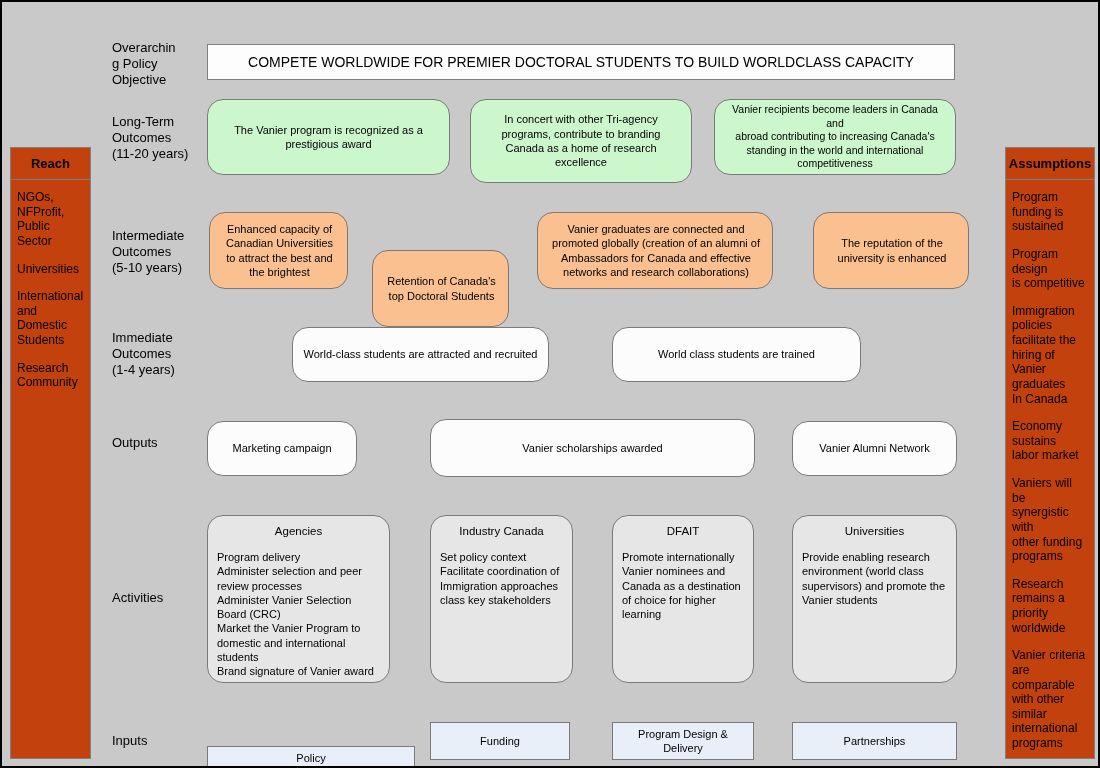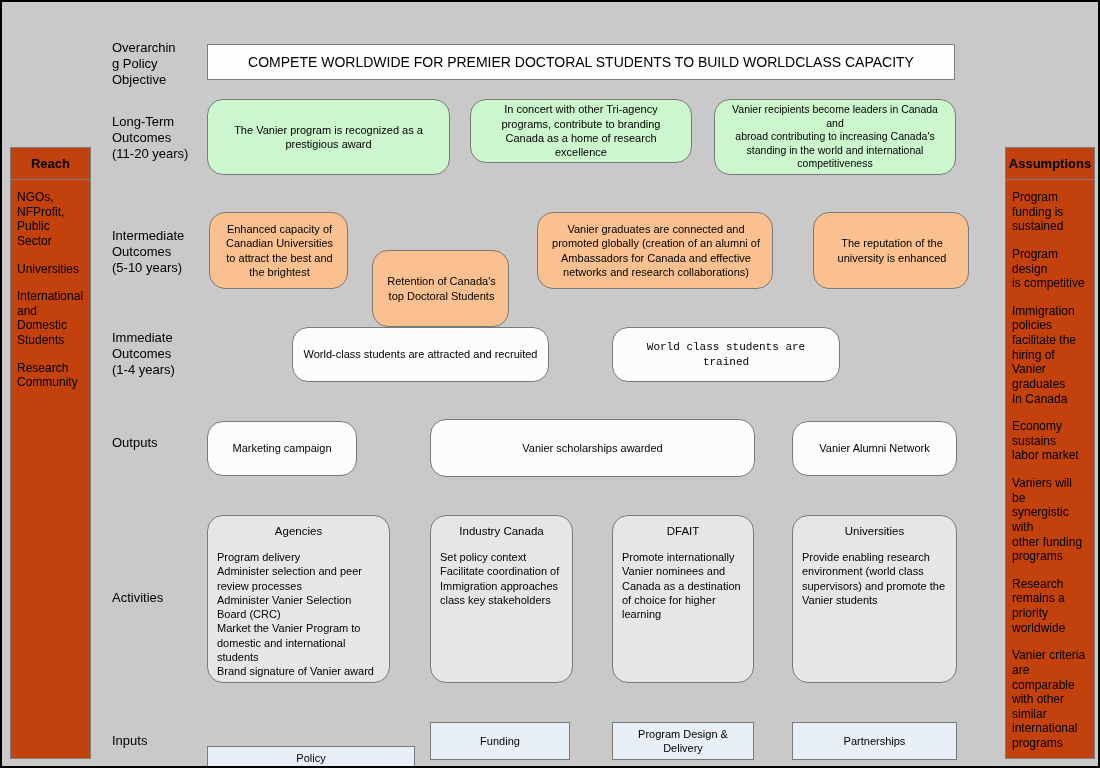--- a/index.html
+++ b/index.html
@@ -115,31 +115,31 @@
   <div class="row-label" style="top:328px;">Immediate
 Outcomes
 (1-4 years)</div>
   <div class="row-label" style="top:433px;">Outputs</div>
   <div class="row-label" style="top:588px;">Activities</div>
   <div class="row-label" style="top:731px;">Inputs</div>
 
   <div class="title-box">COMPETE WORLDWIDE FOR PREMIER DOCTORAL STUDENTS TO BUILD WORLDCLASS CAPACITY</div>
 
   <div class="rbox green" style="left:205px; top:97px; width:243px; height:76px;">The Vanier program is recognized as a prestigious award</div>
-  <div class="rbox green" style="left:468px; top:97px; width:222px; height:64px;">In concert with other Tri-agency programs, contribute to branding Canada as a home of research excellence</div>
+  <div class="rbox green" style="left:468px; top:97px; width:222px; height:84px;">In concert with other Tri-agency programs, contribute to branding Canada as a home of research excellence</div>
   <div class="rbox green" style="left:712px; top:97px; width:242px; height:76px; font-size:10.5px; padding:3px 8px;">Vanier recipients become leaders in Canada and
 abroad contributing to increasing Canada's standing in the world and international competitiveness</div>
 
   <div class="rbox orange" style="left:207px; top:210px; width:139px; height:77px;">Enhanced capacity of Canadian Universities to attract the best and the brightest</div>
   <div class="rbox orange" style="left:370px; top:210px; width:137px; height:77px;margin-top:38px;">Retention of Canada's top Doctoral Students</div>
   <div class="rbox orange" style="left:535px; top:210px; width:236px; height:77px;">Vanier graduates are connected and promoted globally (creation of an alumni of Ambassadors for Canada and effective networks and research collaborations)</div>
   <div class="rbox orange" style="left:811px; top:210px; width:156px; height:77px;">The reputation of the university is enhanced</div>
 
   <div class="rbox white" style="left:290px; top:325px; width:257px; height:55px;">World-class students are attracted and recruited</div>
-  <div class="rbox white" style="left:610px; top:325px; width:228px; height:55px;font-family:Liberation Mono, monospace;">World class students are trained</div>
+  <div class="rbox white" style="left:610px; top:325px; width:249px; height:55px;">World class students are trained</div>
 
   <div class="rbox white" style="left:205px; top:419px; width:150px; height:55px;">Marketing campaign</div>
   <div class="rbox white" style="left:428px; top:417px; width:325px; height:58px;">Vanier scholarships awarded</div>
   <div class="rbox white" style="left:790px; top:419px; width:165px; height:55px;">Vanier Alumni Network</div>
 
   <div class="act" style="left:205px; top:513px; width:183px; height:168px;">
     <div class="act-title">Agencies</div>
     <div class="act-body">Program delivery
 Administer selection and peer review processes
 Administer Vanier Selection Board (CRC)

